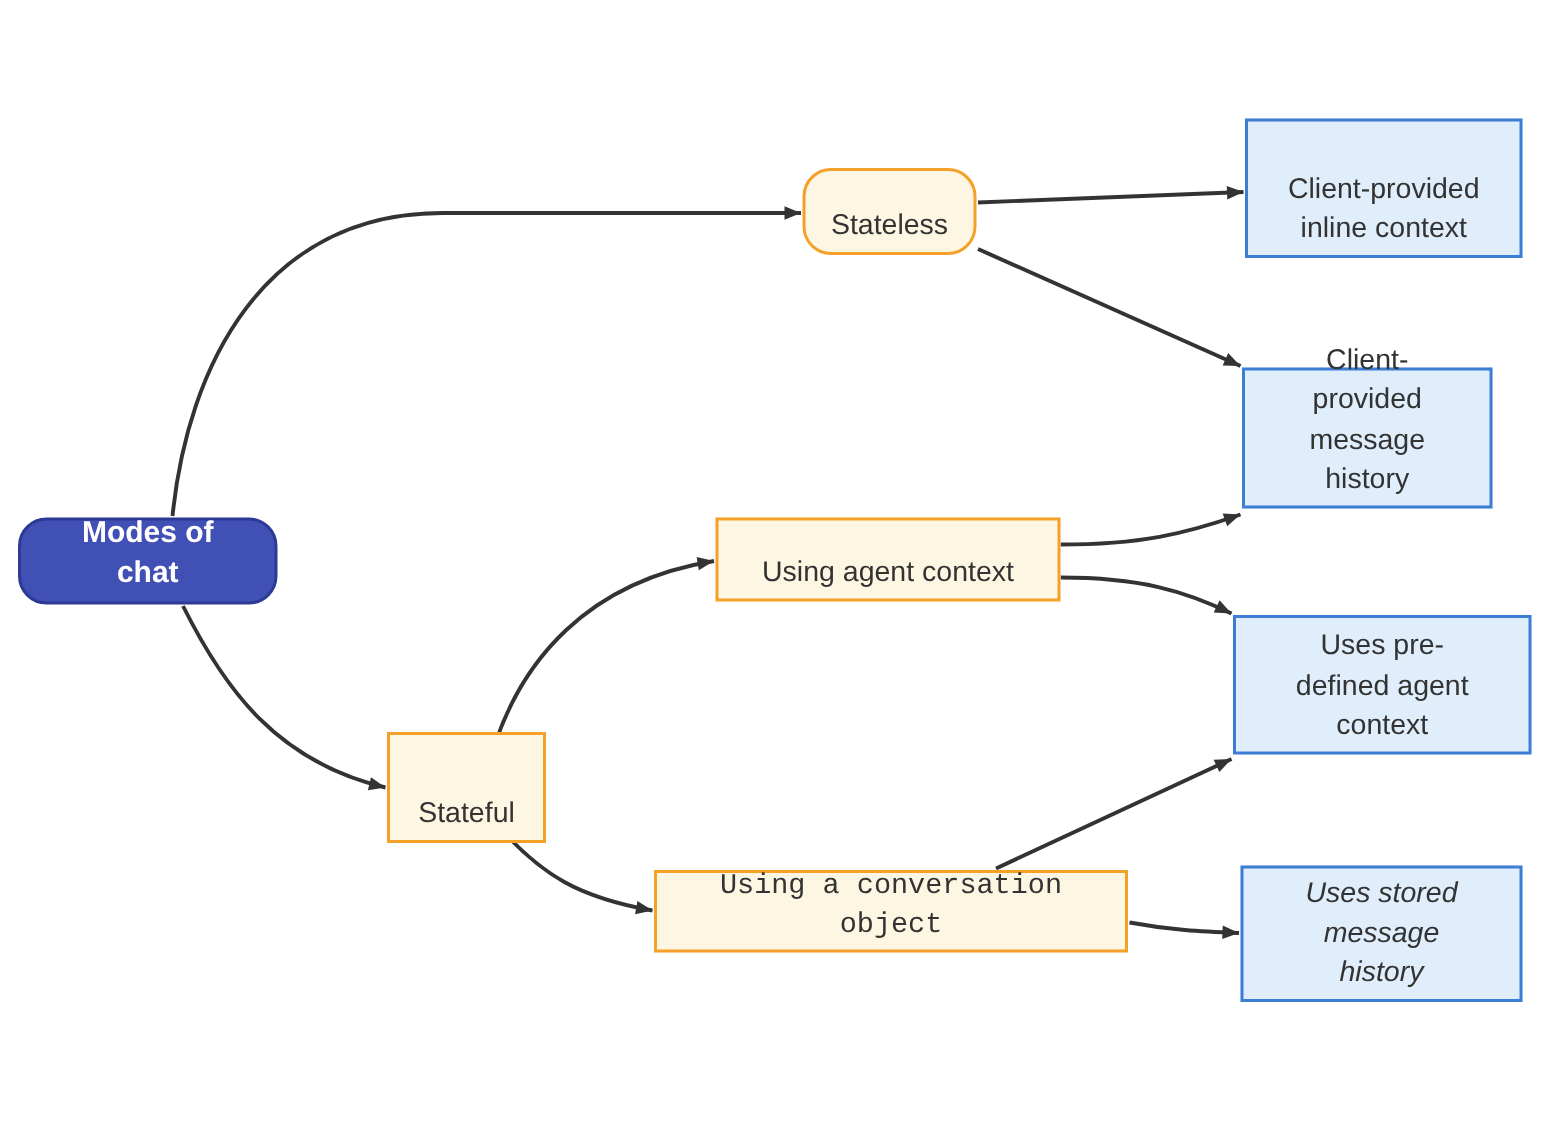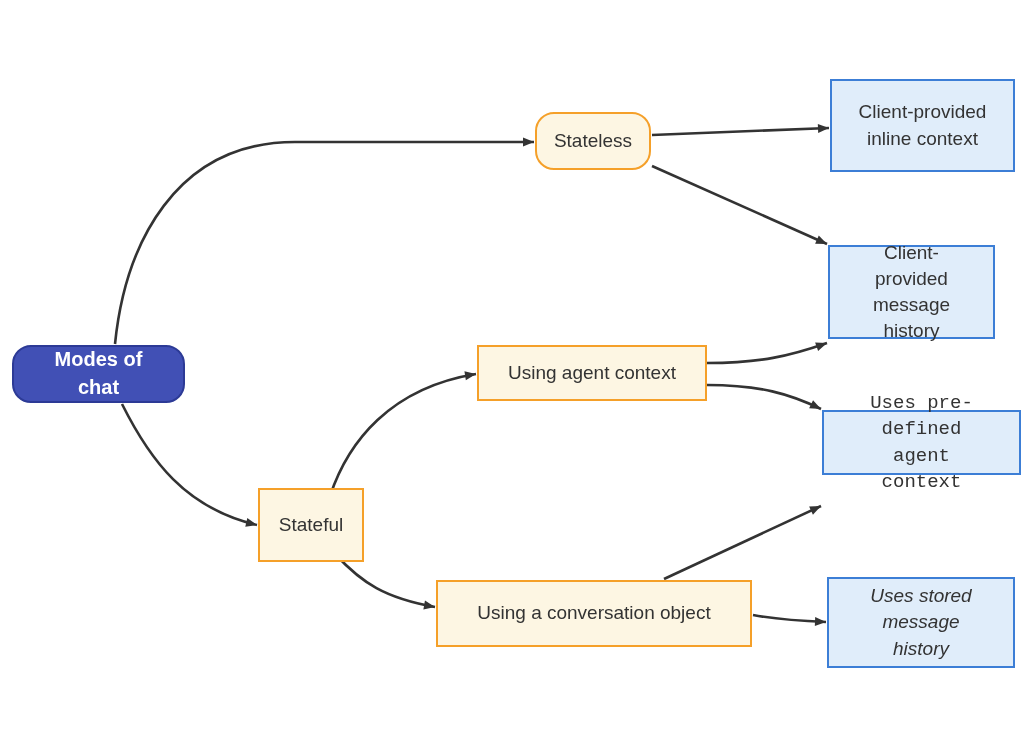--- a/index.html
+++ b/index.html
@@ -12,21 +12,21 @@
     overflow: hidden;
   }
   #edges {
     position: absolute;
     left: 0; top: 0;
     width: 1034px; height: 750px;
   }
   .node {
     position: absolute;
     display: flex;
-    align-items: center;
+    align-items: flex-end;
     justify-content: center;
     text-align: center;
     box-sizing: border-box;
     font-size: 19px;
     color: #333333;
     line-height: 1.38;
     padding: 4px 26px;
   }
   .node-root {
     background: #4150b5;
@@ -42,24 +42,24 @@
   }
   .node-cool {
     background: #e0edfa;
     border: 2px solid #3c7ed6;
   }
   
   #n-root        { left: 12px;  top: 345px; width: 173px; height: 58px; }
   #n-stateless   { left: 535px; top: 112px; width: 116px; height: 58px; border-radius: 19px; }
   #n-stateful    { left: 258px; top: 488px; width: 106px; height: 74px; }
   #n-agentctx    { left: 477px; top: 345px; width: 230px; height: 56px; }
-  #n-convobj     { left: 436px; top: 580px; width: 316px; height: 67px; }
+  #n-convobj     { left: 436px; top: 580px; width: 316px; height: 55px; font-family: Liberation Mono, monospace; }
   #n-inlinectx   { left: 830px; top: 79px;  width: 185px; height: 93px; }
   #n-msghistory  { left: 828px; top: 245px; width: 167px; height: 94px; }
-  #n-predefined  { left: 822px; top: 410px; width: 199px; height: 65px; font-family: Liberation Mono, monospace; }
+  #n-predefined  { left: 822px; top: 410px; width: 199px; height: 93px; }
   #n-storedhist  { left: 827px; top: 577px; width: 188px; height: 91px; font-style: italic; }
   .edge {
     fill: none;
     stroke: #333333;
     stroke-width: 2.6px;
   }
 </style>
 </head>
 <body>
 

